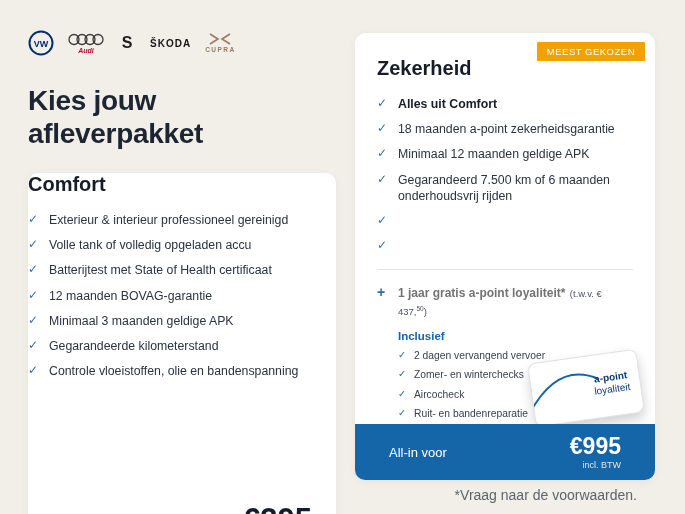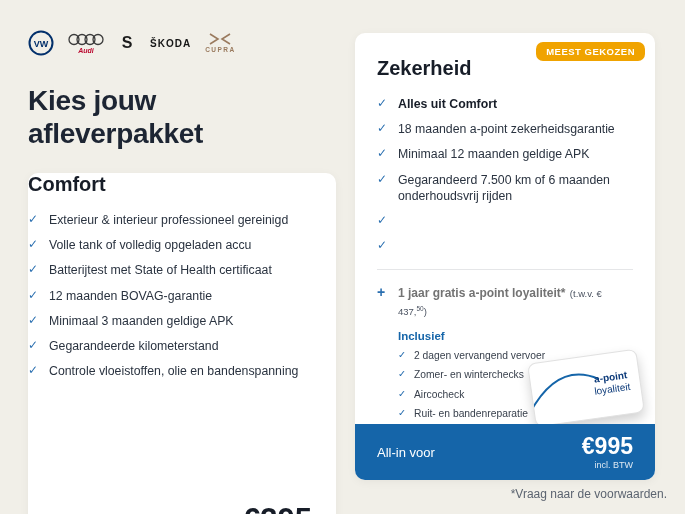--- a/index.html
+++ b/index.html
@@ -43,22 +43,22 @@
 
   
   .price-block { position:absolute; right:24px; bottom:16px; text-align:right; }
   .price-big { font-size:31px; font-weight:700; color:#171d28; }
   .price-suffix { font-size:9px; color:#9aa0a6; margin-top:1px; }
 
   
   .badge {
     position:absolute; top:9px; right:10px;
     background:#f0a300; color:#fff;
-    font-size:9.5px; font-weight:700; letter-spacing:0.5px;
-    padding:4px 10px; border-radius:7px;
+    font-size:9.5px; font-weight:400; letter-spacing:0.5px;
+    padding:4px 10px; border-radius:1px;
   }
 
   .divider { border:none; border-top:1px solid #e5e6e8; margin:15px 0 13px 0; }
 
   
   .loyalty-row { display:flex; gap:9px; align-items:baseline; }
   .plus { color:#2a6fb0; font-weight:700; font-size:14px; flex:0 0 12px; }
   .loy-title { font-size:12px; font-weight:700; color:#737373; }
   .loy-twv { font-size:9.5px; color:#4a5260; }
   .loy-twv sup { font-size:6.5px; }
@@ -79,30 +79,30 @@
   }
   .lcg-text { position:absolute; right:10px; top:18px; text-align:center; color:#0d3b7a; line-height:1.15; }
   .lcg-line1 { font-size:10px; font-weight:700; }
   .lcg-line2 { font-size:10px; }
 
   
   .card-footer {
     position:absolute; left:0; right:0; bottom:0; height:56px;
     background:#1565a9; border-radius:0 0 10px 10px;
     display:flex; align-items:center; justify-content:space-between;
-    padding:0 22px; color:#fff;
+    padding:0 34px; color:#fff;
   }
   .footer-label { font-size:13px; }
   .footer-price-block { text-align:right; }
   .footer-price { font-size:23px; font-weight:700; line-height:1; }
   .footer-suffix { font-size:9px; color:rgba(255,255,255,0.85); margin-top:2px; }
 
   .footnote {
-    position:absolute; left:367px; top:487px; width:300px;
-    text-align:right; font-size:12px; color:#5c6470;
+    position:absolute; left:337px; top:487px; width:300px;
+    text-align:right; font-size:14px; color:#5c6470;
   }
 </style>
 </head>
 <body>
 
 <div class="brand-row">
   <div class="brand">
     <svg width="26" height="26" viewBox="0 0 26 26">
       <circle cx="13" cy="13" r="11.5" fill="none" stroke="#03306b" stroke-width="2"></circle>
       <text x="13" y="17" text-anchor="middle" font-size="9" font-weight="bold" fill="#03306b" font-family="Liberation Sans, sans-serif">VW</text>

